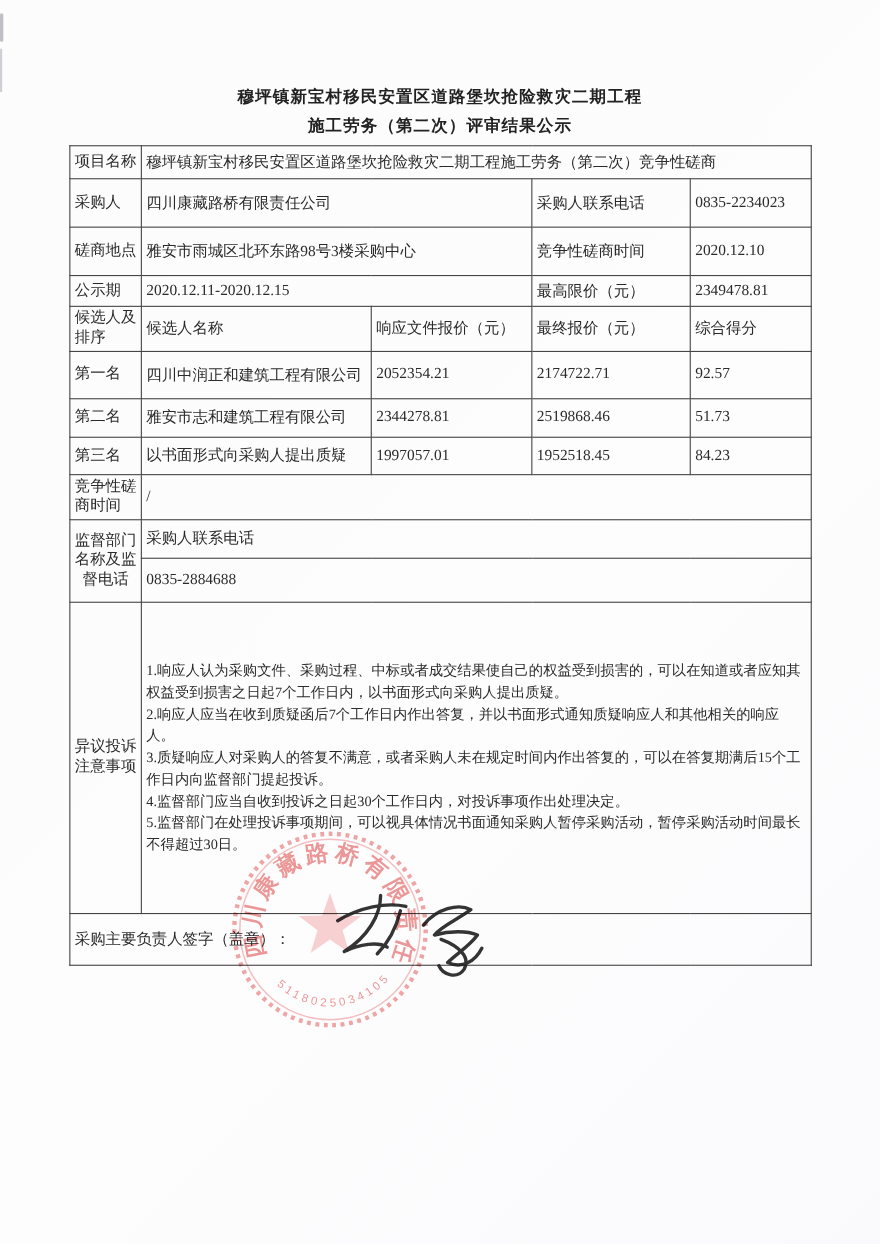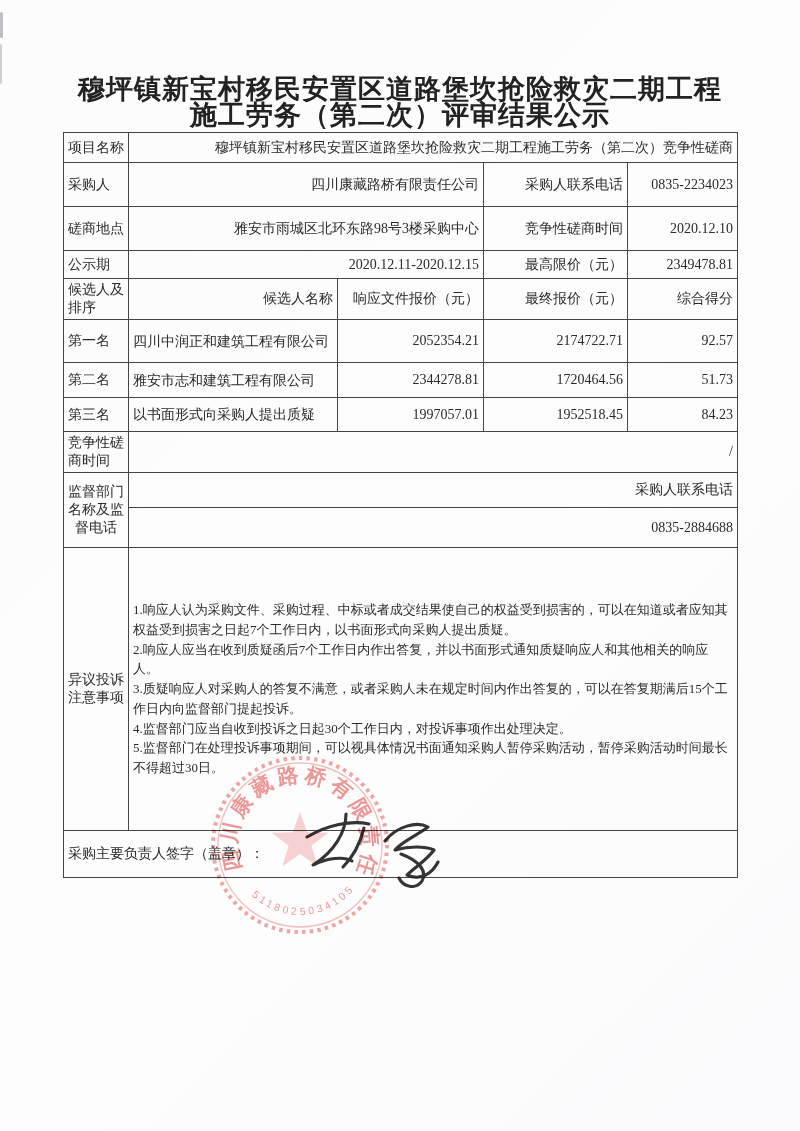--- a/index.html
+++ b/index.html
@@ -14,39 +14,39 @@
   }
   
   .edge-mark{position:absolute;background:#8d8d97;opacity:.55;border-radius:2px;}
   .edge-mark.m1{left:0;top:12px;width:3px;height:26px;}
   .edge-mark.m2{left:0;top:44px;width:2px;height:40px;opacity:.4;}
 
   .title{
     position:absolute;top:76px;left:0;right:0;
     text-align:center;
     font-family:Liberation Sans, sans-serif;
-    font-weight:bold;font-size:27px;line-height:26px;
+    font-weight:bold;font-size:15px;line-height:26px;
     letter-spacing:1px;color:#222;
   }
 
   table.doc{
     position:absolute;left:63px;top:132px;
     width:674px;border-collapse:collapse;table-layout:fixed;
     font-size:14px;color:#2a2a2a;
   }
   table.doc td{
     border:1px solid #454545;
     padding:2px 4px;
     vertical-align:middle;
     overflow:hidden;
   }
   td.lbl{padding:2px 3px 2px 4px;text-align:left;line-height:18px;}
   td.lbl-center{padding:2px 2px;text-align:center;line-height:18px;}
-  td.val-left{padding-left:7px;text-align:right;}
-  td.center{text-align:right;}
+  td.val-left{padding-left:7px;text-align:left;}
+  td.center{text-align:left;}
   td.name-cell{padding:2px 8px 2px 6px;text-align:left;line-height:19px;}
   td.notes{
     padding:4px 16px 4px 7px;
     font-size:13px;line-height:19.8px;text-align:left;
   }
   td.sig-cell{position:relative;padding-left:7px;}
   .sig-label{display:inline-block;font-size:14px;}
 
   .seal{position:absolute;left:205px;top:750px;width:190px;height:190px;
         mix-blend-mode:multiply;opacity:.88;pointer-events:none;}
@@ -115,21 +115,21 @@
       <td class="name-cell">四川中润正和建筑工程有限公司</td>
       <td class="center">2052354.21</td>
       <td class="center">2174722.71</td>
       <td class="center">92.57</td>
     </tr>
 
     <tr style="height:35px">
       <td class="lbl">第二名</td>
       <td class="name-cell">雅安市志和建筑工程有限公司</td>
       <td class="center">2344278.81</td>
-      <td class="center">1720464.56</td>
+      <td class="center">2519868.46</td>
       <td class="center">51.73</td>
     </tr>
 
     <tr style="height:34px">
       <td class="lbl">第三名</td>
       <td class="name-cell">以书面形式向采购人提出质疑</td>
       <td class="center">1997057.01</td>
       <td class="center">1952518.45</td>
       <td class="center">84.23</td>
     </tr>

